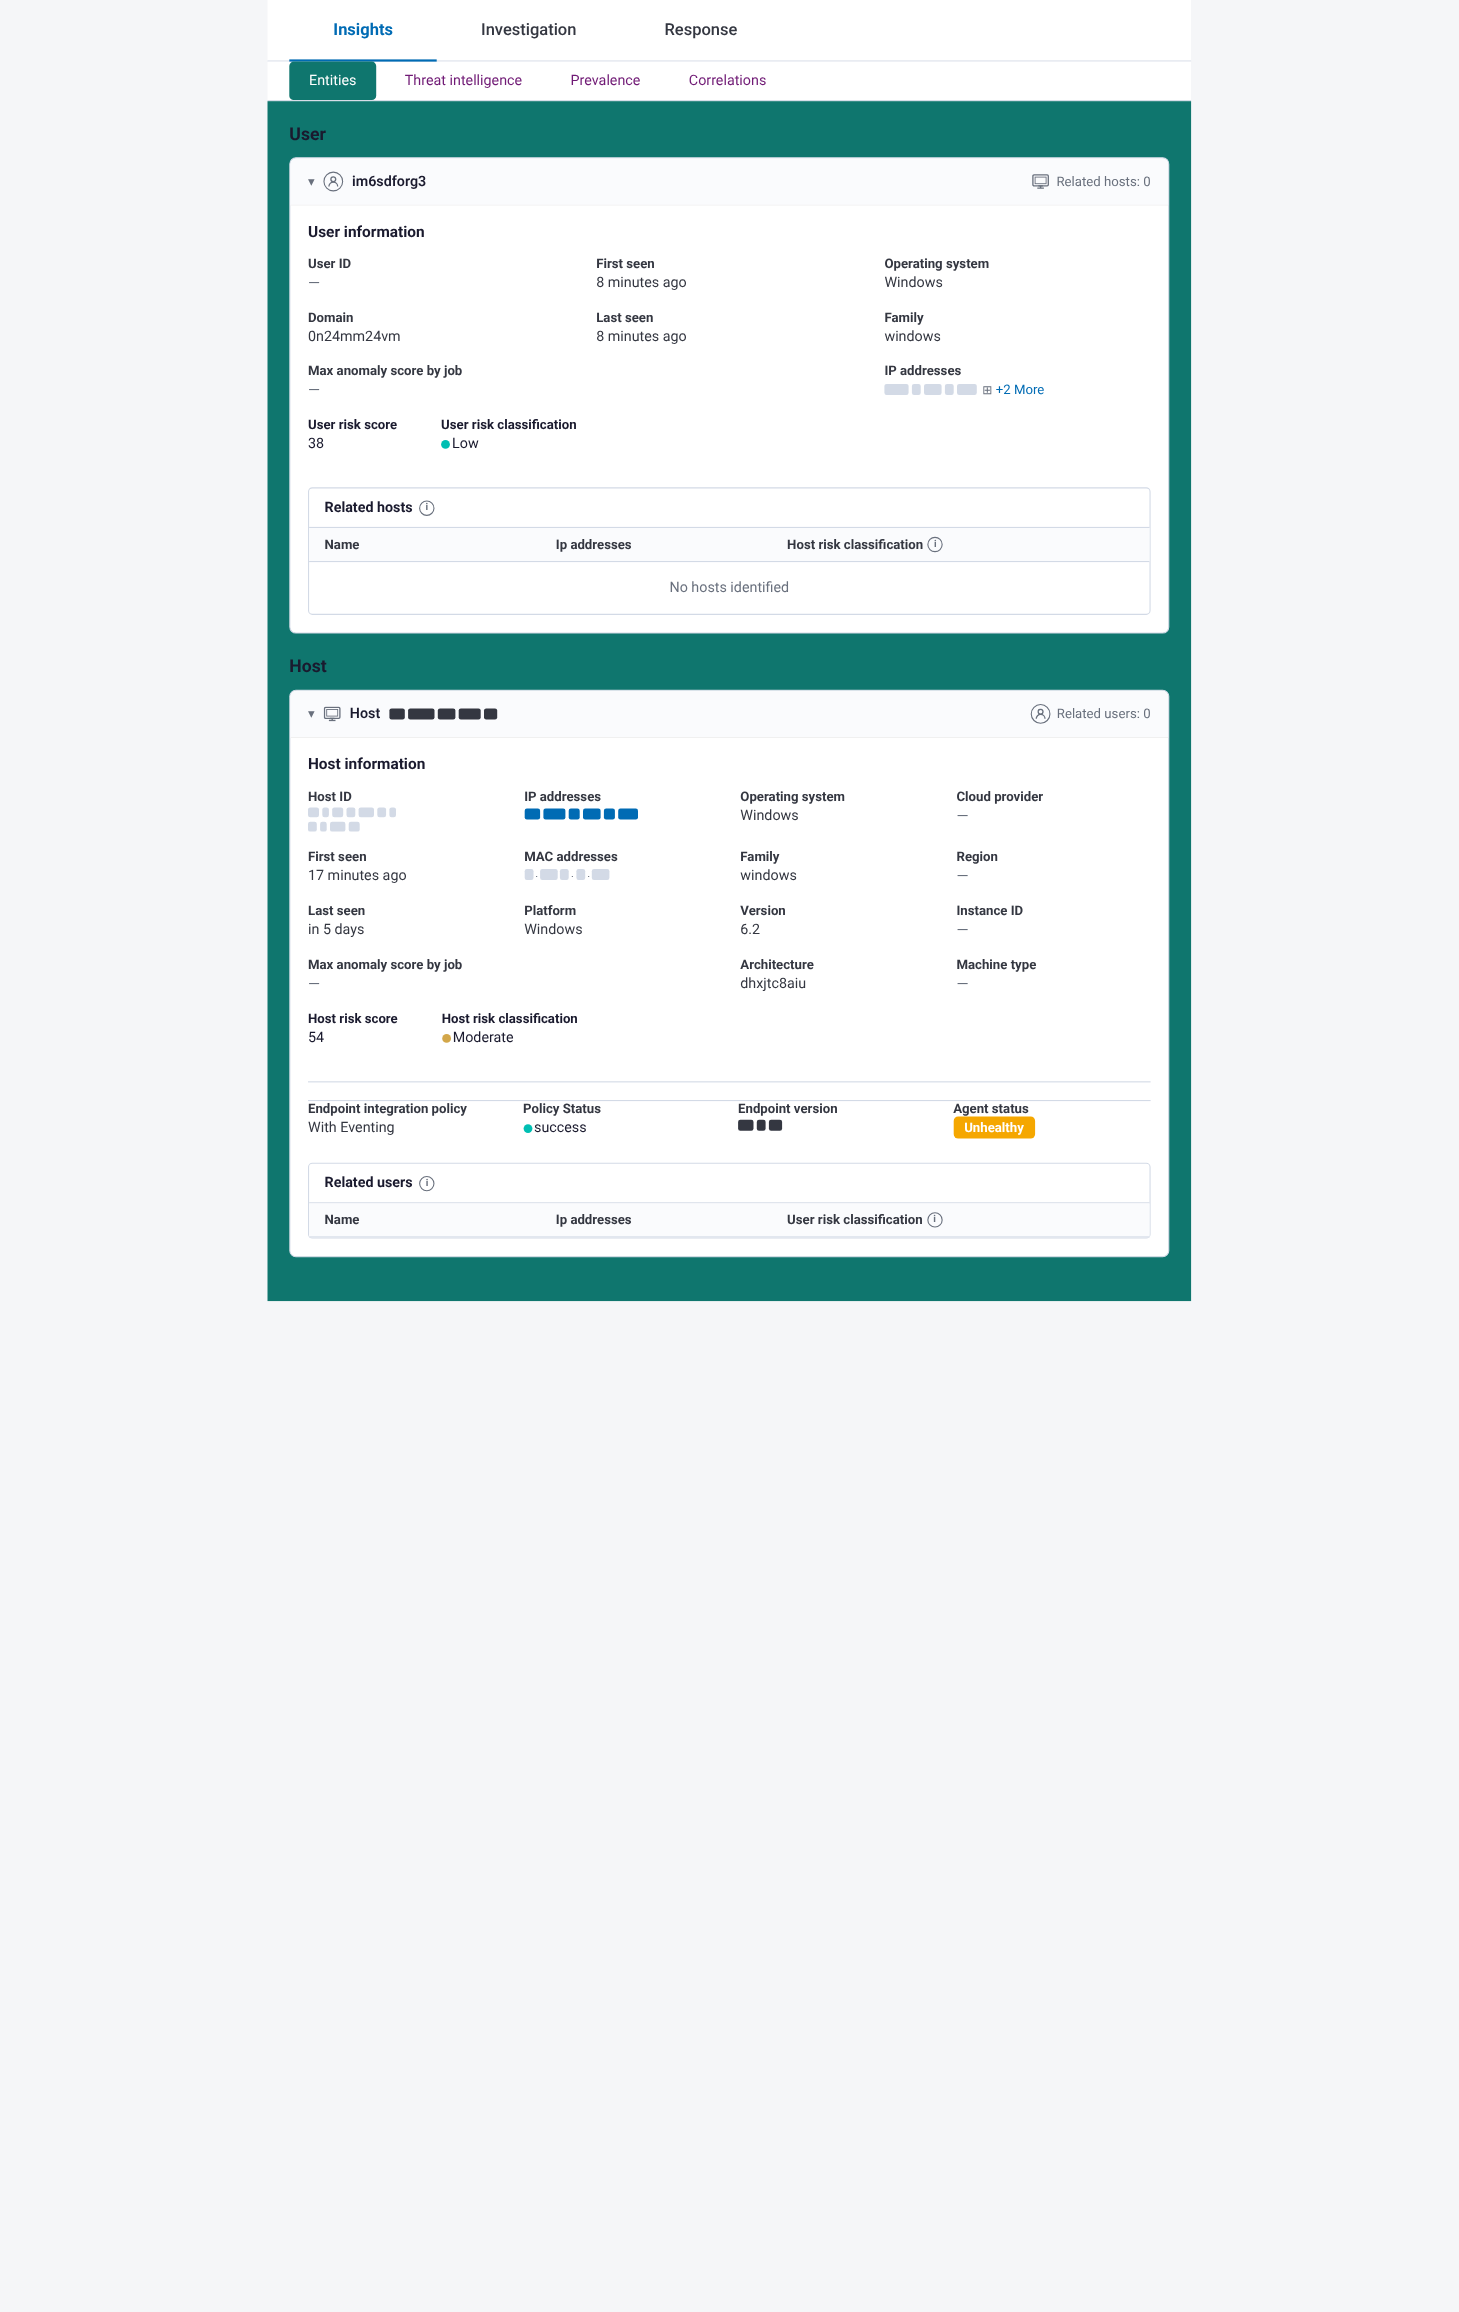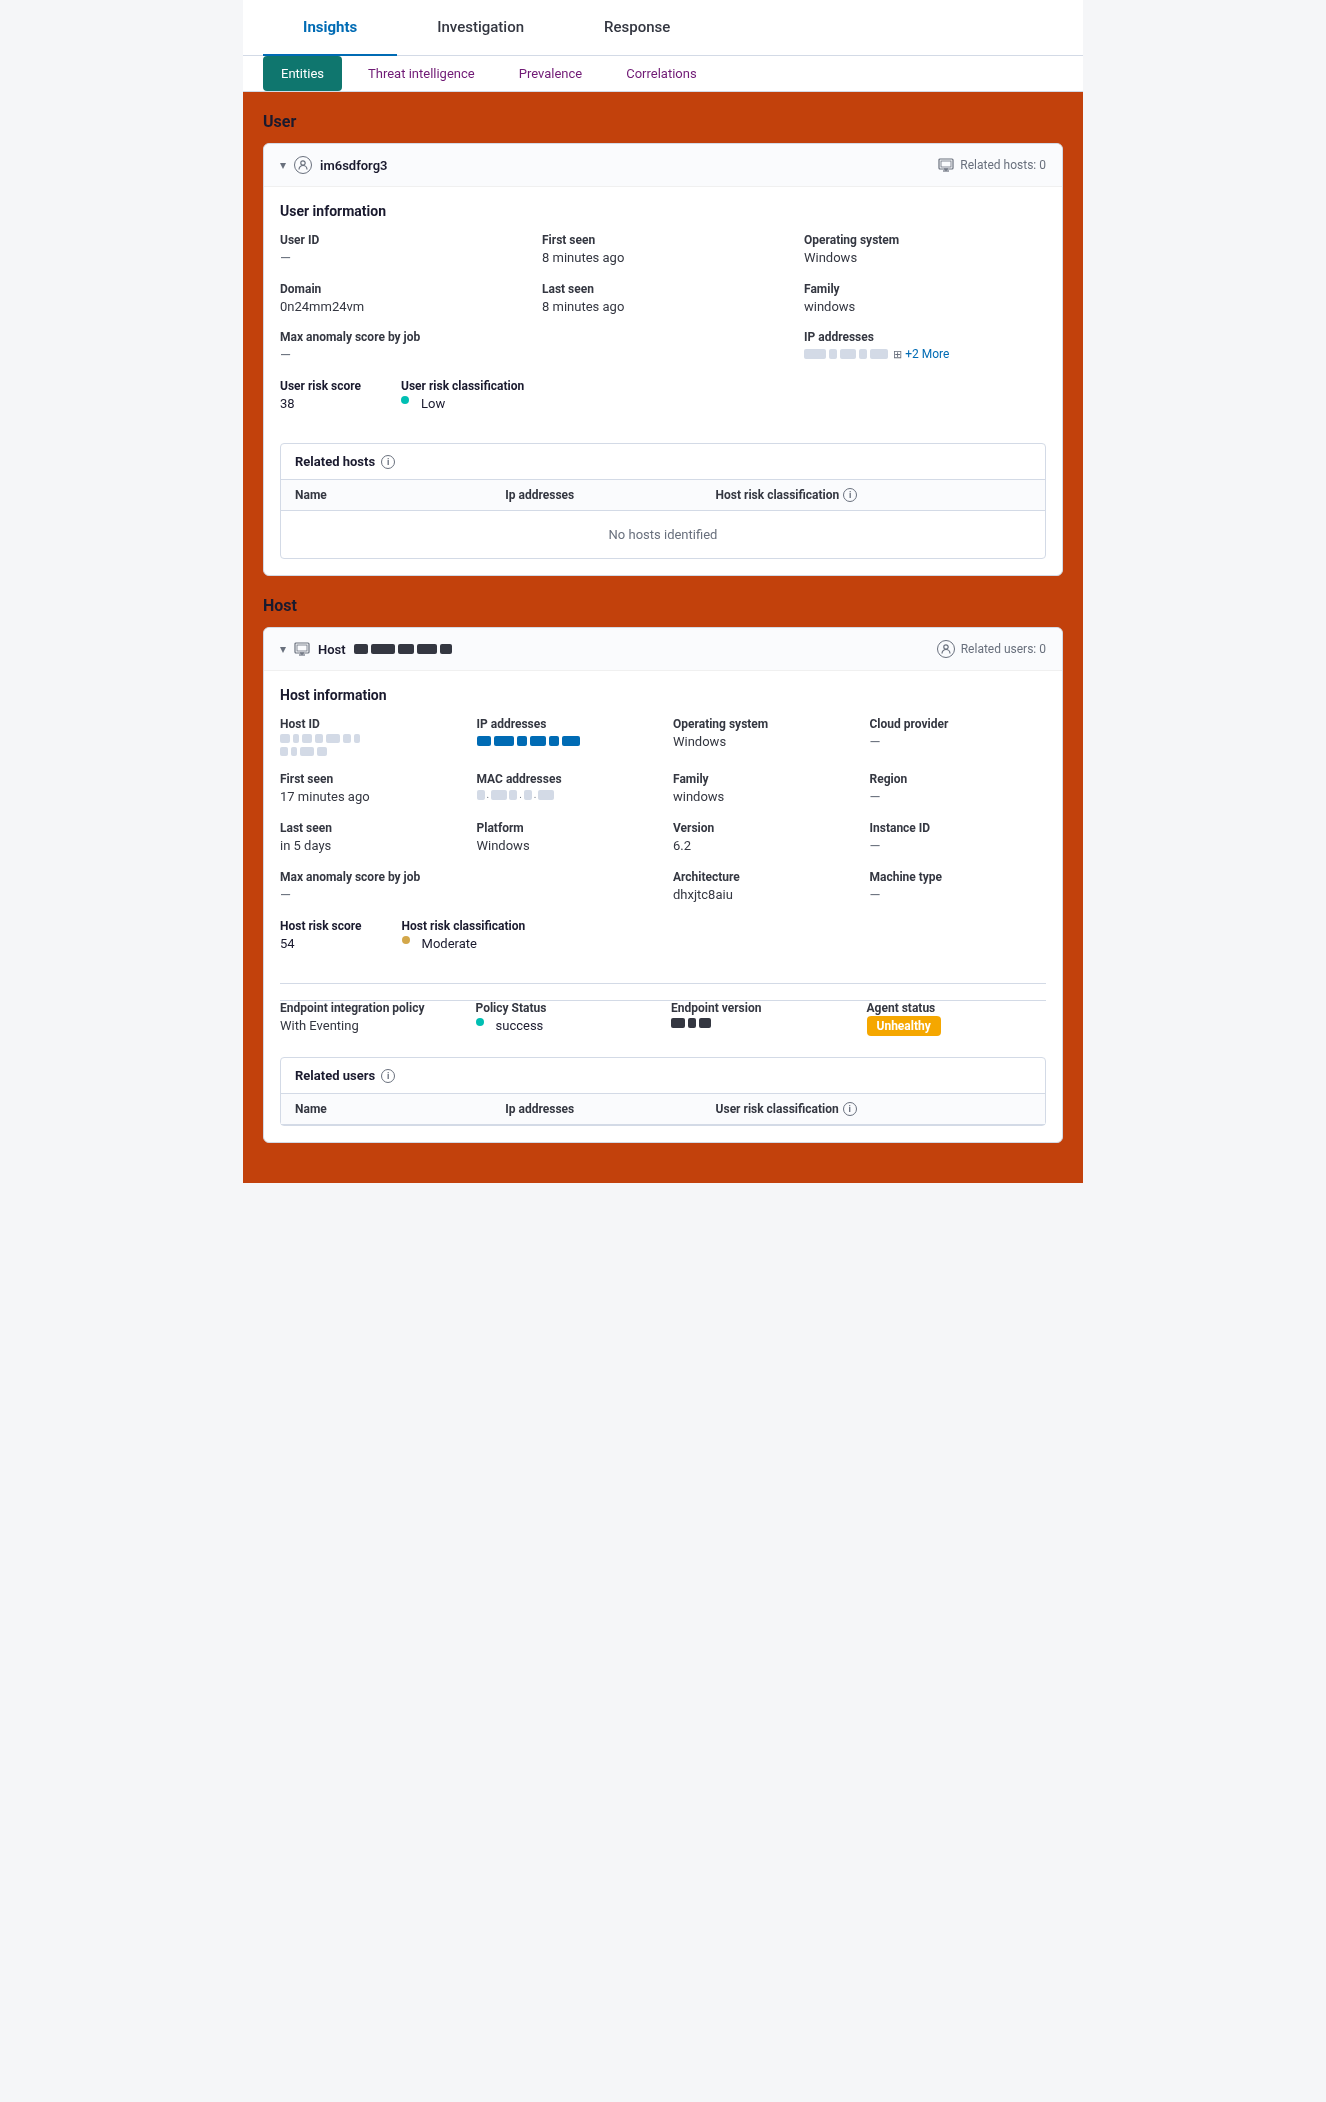--- a/index.html
+++ b/index.html
@@ -52,21 +52,21 @@
     }
     .sub-tab.active {
       background: #0f766e;
       color: #fff;
       border-radius: 4px;
     }
 
     
     .main-content {
       padding: 20px;
-      background: #c2410c;
+      background: #0f766e;
     }
 
     
     .section-title {
       font-size: 16px;
       font-weight: 700;
       color: #1a1a2e;
       margin-bottom: 12px;
     }
 
@@ -162,22 +162,22 @@
     .risk-label {
       font-weight: 700;
       font-size: 12px;
       margin-bottom: 3px;
     }
     .risk-value {
       font-size: 13px;
     }
     .classification-value {
       display: flex;
-      align-items: flex-start;
-      gap: 12px;
+      align-items: center;
+      gap: 2px;
     }
     .dot {
       width: 8px;
       height: 8px;
       border-radius: 50%;
     }
     .dot-green { background: #00bfb3; }
     .dot-yellow { background: #d3a74a; }
 
     

